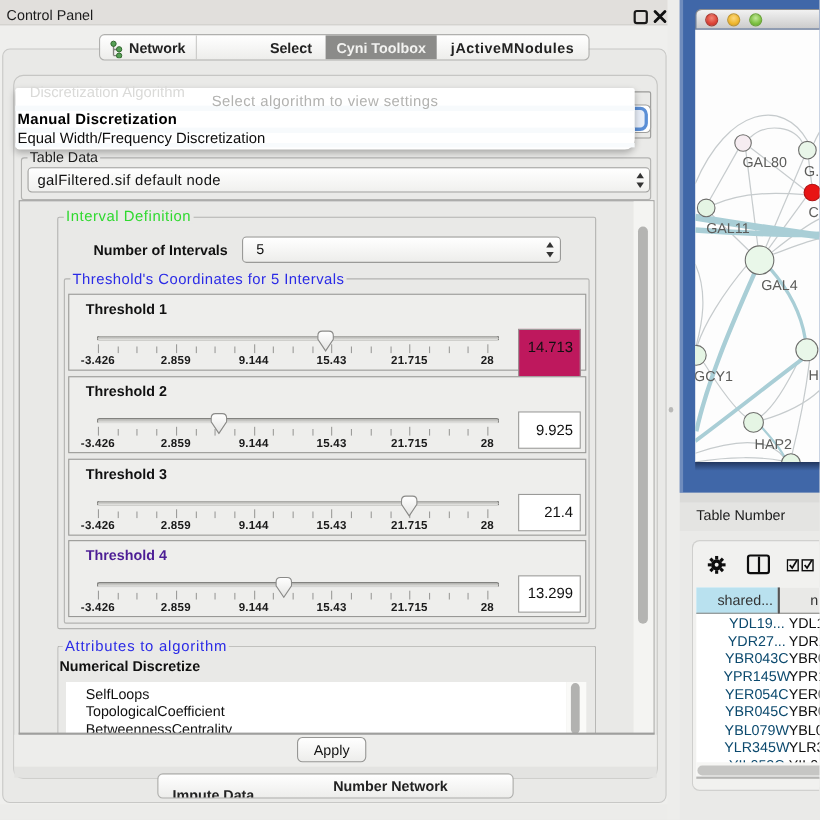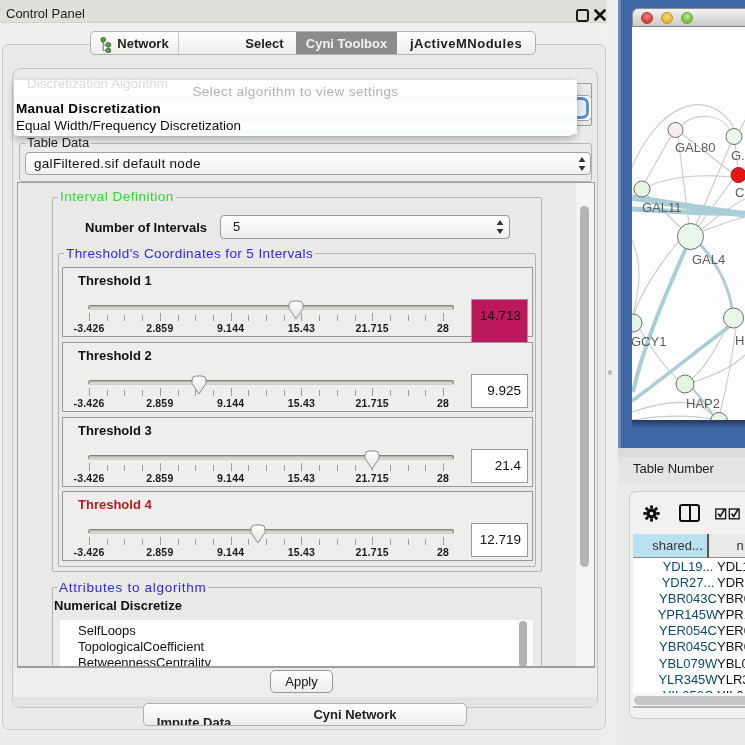--- a/index.html
+++ b/index.html
@@ -184,21 +184,21 @@
         <linearGradient id="tg2" x1="0" y1="0" x2="0" y2="1">
           <stop offset="0" stop-color="#ffffff"></stop>
           <stop offset="1" stop-color="#e4e4e2"></stop>
         </linearGradient>
       </defs>
       <path d="M1,5 Q1,1 5,1 L11,1 Q15,1 15,5 L15,8.5 L8,19 L1,8.5 Z" fill="url(#tg2)" stroke="#8a8a88" stroke-width="1"></path>
     </svg>
 <div class="abs" style="left:408px;top:31px;width:57px;height:34px;background:#fff;border:1.5px solid #9a9a98;font-size:13.5px;color:#111;text-align:right;line-height:31px;padding-right:6px;">21.4</div>
 </div>
 <div class="abs" style="left:62px;top:490.6px;width:471px;height:70px;background:#eeeeec;border:1px solid #989896;">
-<div class="abs" style="left:15px;top:5px;font-size:13px;font-weight:bold;color:#b91c1c;">Threshold 4</div>
+<div class="abs" style="left:15px;top:5px;font-size:13px;font-weight:bold;color:#4c1d95;">Threshold 4</div>
 <div class="abs" style="left:25px;top:37px;width:366px;height:5px;border:1px solid #82827f;border-bottom-color:#cfcfcc;border-radius:3px;background:linear-gradient(#aeaeab,#e4e4e1);"></div>
 <div class="abs" style="left:26.0px;top:45px;width:1px;height:8px;background:#9c9c9a;"></div>
     <div class="abs" style="left:43.7px;top:47px;width:1px;height:6px;background:#9c9c9a;"></div>
     <div class="abs" style="left:61.4px;top:47px;width:1px;height:6px;background:#9c9c9a;"></div>
     <div class="abs" style="left:79.1px;top:47px;width:1px;height:6px;background:#9c9c9a;"></div>
     <div class="abs" style="left:96.8px;top:45px;width:1px;height:8px;background:#9c9c9a;"></div>
     <div class="abs" style="left:114.5px;top:47px;width:1px;height:6px;background:#9c9c9a;"></div>
     <div class="abs" style="left:132.2px;top:47px;width:1px;height:6px;background:#9c9c9a;"></div>
     <div class="abs" style="left:149.9px;top:47px;width:1px;height:6px;background:#9c9c9a;"></div>
     <div class="abs" style="left:167.6px;top:45px;width:1px;height:8px;background:#9c9c9a;"></div>
@@ -222,40 +222,40 @@
     <div class="abs" style="left:350.0px;top:54px;width:60px;text-align:center;font-size:10.5px;font-weight:bold;letter-spacing:0.2px;color:#1a1a1a;">28</div>
 <svg class="abs" style="left:186.5px;top:32px;" width="16" height="20" viewBox="0 0 16 20">
       <defs>
         <linearGradient id="tg3" x1="0" y1="0" x2="0" y2="1">
           <stop offset="0" stop-color="#ffffff"></stop>
           <stop offset="1" stop-color="#e4e4e2"></stop>
         </linearGradient>
       </defs>
       <path d="M1,5 Q1,1 5,1 L11,1 Q15,1 15,5 L15,8.5 L8,19 L1,8.5 Z" fill="url(#tg3)" stroke="#8a8a88" stroke-width="1"></path>
     </svg>
-<div class="abs" style="left:408px;top:31px;width:57px;height:34px;background:#fff;border:1.5px solid #9a9a98;font-size:13.5px;color:#111;text-align:right;line-height:31px;padding-right:6px;">12.719</div>
+<div class="abs" style="left:408px;top:31px;width:57px;height:34px;background:#fff;border:1.5px solid #9a9a98;font-size:13.5px;color:#111;text-align:right;line-height:31px;padding-right:6px;">13.299</div>
 </div>
 
 <div class="abs etch" style="left:52px;top:587px;width:490px;height:90px;border-bottom:none;"></div>
 <div class="glab" style="left:57px;top:581px;font-size:13.5px;letter-spacing:0.7px;color:#2a2ae6;background:#e9e9e7;">Attributes to algorithm</div>
 <div class="abs" style="left:54px;top:598px;font-size:13px;font-weight:bold;color:#111;">Numerical Discretize</div>
 <div class="abs" style="left:60px;top:620px;width:455px;height:47px;background:#fff;"></div>
 <div class="abs" style="left:78px;top:623px;font-size:13px;color:#111;line-height:16.2px;">SelfLoops<br>TopologicalCoefficient<br>BetweennessCentrality</div>
 <div class="abs" style="left:515px;top:620px;width:18px;height:47px;background:#fafaf8;"></div>
 <div class="abs" style="left:519px;top:621px;width:8px;height:46px;background:#b2b2b0;border-radius:4px;"></div>
 
 <div class="abs" style="left:17px;top:666px;width:578px;height:2px;background:#9f9f9d;"></div>
 
 <div class="abs" style="left:13px;top:668px;width:584px;height:29px;background:#ededeb;"></div>
 <div class="abs" style="left:13px;top:697px;width:584px;height:10px;background:#e3e3e1;"></div>
 <div class="abs" style="left:270px;top:670px;width:63px;height:23px;background:linear-gradient(#ffffff,#ededeb);border:1px solid #979795;border-radius:5px;font-size:13px;color:#111;text-align:center;line-height:21px;">Apply</div>
 
 <div class="abs" style="left:143px;top:703px;width:324px;height:23px;background:linear-gradient(#ffffff,#ededeb);border:1px solid #aeaeac;border-radius:5px;overflow:hidden;display:flex;">
   <div style="width:100px;display:flex;align-items:center;justify-content:center;font-size:13px;font-weight:600;color:#222;margin-top:16px;">Impute Data</div>
-  <div style="flex:1;display:flex;align-items:center;justify-content:center;font-size:13px;font-weight:600;color:#222;">Cyni Network</div>
+  <div style="flex:1;display:flex;align-items:center;justify-content:center;font-size:13px;font-weight:600;color:#222;">Number Network</div>
 </div>
 
 <div class="abs" style="left:607px;top:0;width:11px;height:745px;background:#ededeb;"></div>
 
 <div class="abs" style="left:618px;top:0;width:127px;height:448px;background:#4067a8;"></div>
 <div class="abs" style="left:618px;top:0;width:3px;height:448px;background:#6f8cbd;"></div>
 
 <div class="abs" style="left:632px;top:8px;width:113px;height:19px;background:linear-gradient(#f2f2f2,#cbcbcb);border:1px solid #8f8f8f;border-bottom-color:#7f7f7f;border-radius:6px 0 0 0;border-right:none;"></div>
 <div class="abs" style="left:641px;top:11.5px;width:12px;height:12px;border-radius:50%;background:radial-gradient(circle at 50% 35%,#f08576,#dd4438 60%,#b83a31);border:0.5px solid #a93b33;"></div>
 <div class="abs" style="left:661px;top:11.5px;width:12px;height:12px;border-radius:50%;background:radial-gradient(circle at 50% 35%,#fbd87f,#efb72e 60%,#cf9a25);border:0.5px solid #bd9430;"></div>

